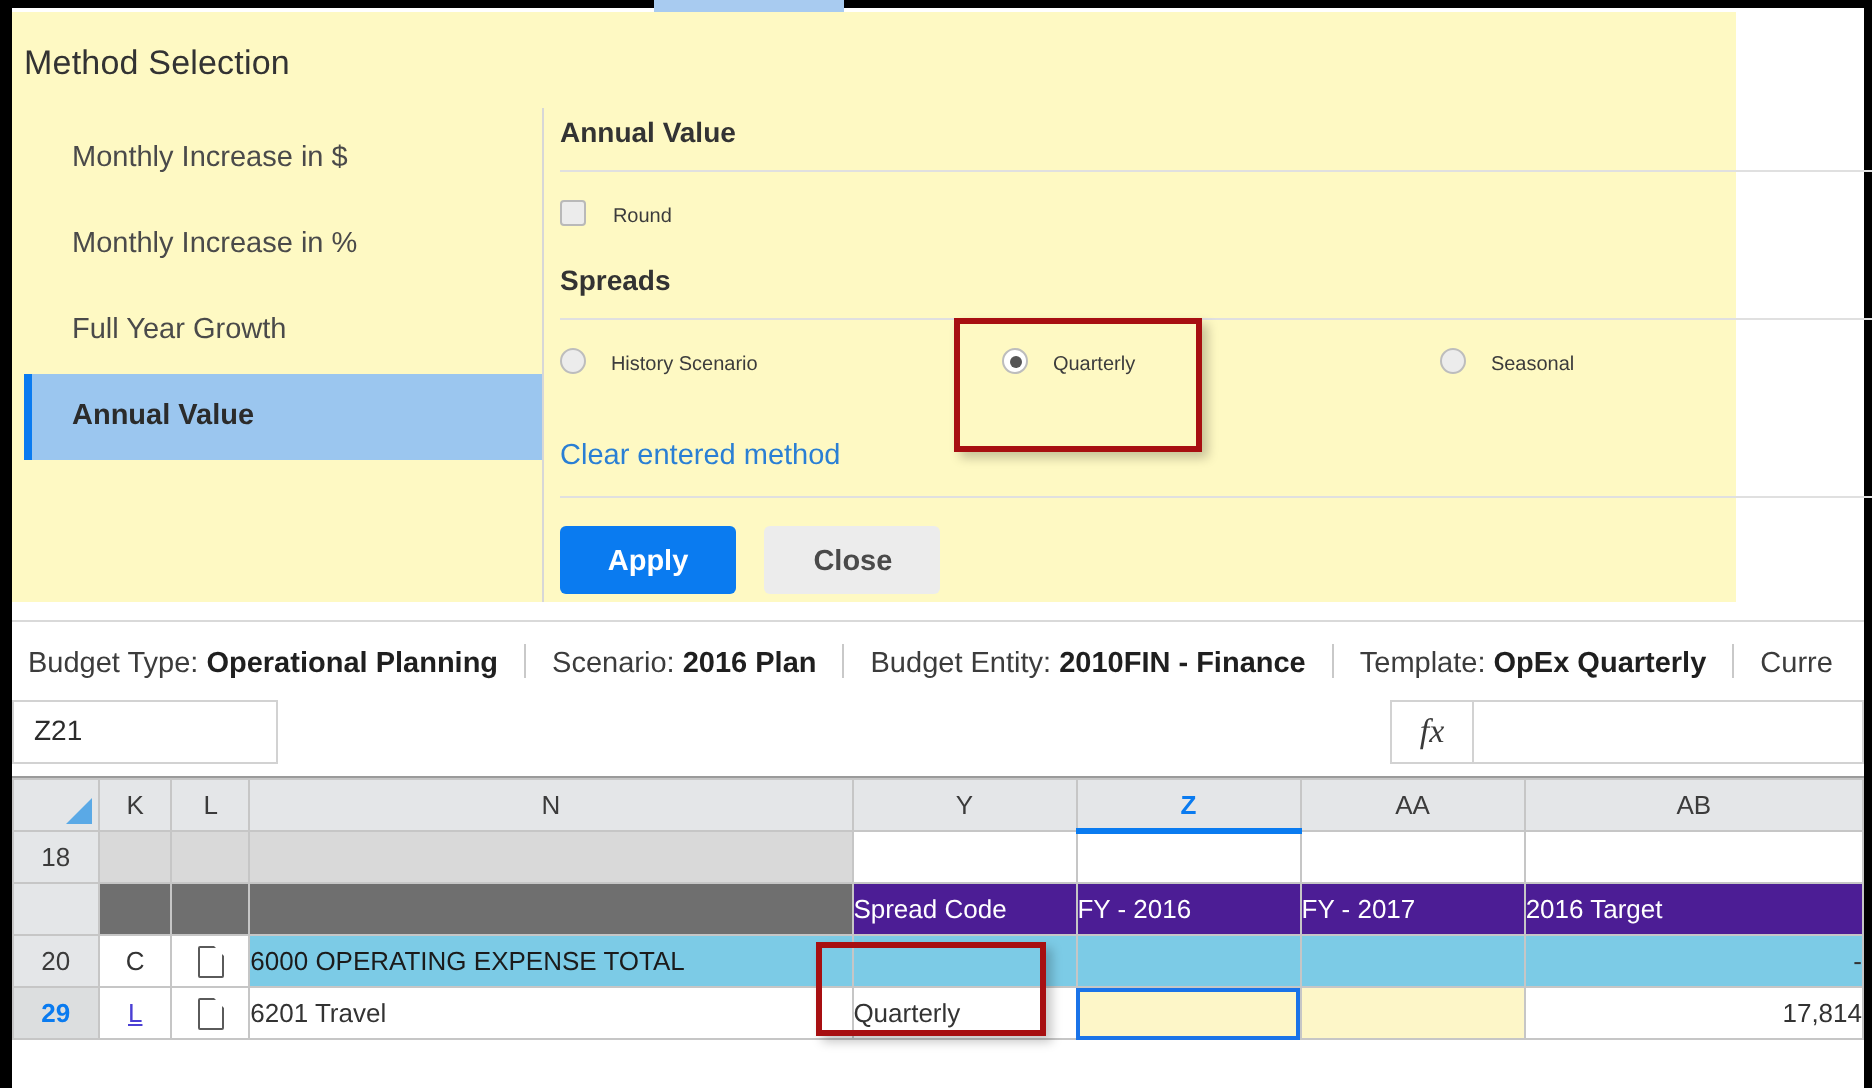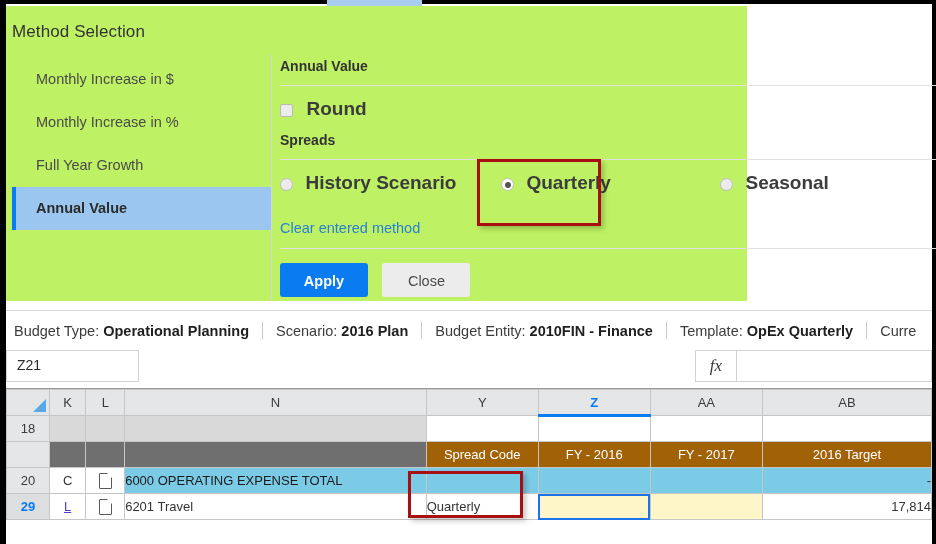--- a/index.html
+++ b/index.html
@@ -38,22 +38,22 @@
   }
   .tab-stub {
     position: absolute; left: 327px; top: 0px; width: 95px; height: 8px;
     background: #a8cbf0;
   }
 
   
   #dialog {
     position: absolute;
     left: 6px; top: 6px;
-    width: 741px; height: 295px;
-    background: #bef264;
+    width: 862px; height: 295px;
+    background: #fef9c3;
     box-sizing: border-box;
   }
   #dialog-title {
     position: absolute;
     left: 6px; top: 16px;
     font-size: 17px;
     color: #333333;
     letter-spacing: 0.1px;
   }
 
@@ -120,23 +120,22 @@
     display: inline-block;
     width: 13px; height: 13px;
     border: 1px solid #b9b9b9;
     background: #ececec;
     border-radius: 2px;
     vertical-align: -2px;
     margin-right: 9px;
     box-sizing: border-box;
   }
   .cb-label, .rb-label {
-    font-size: 19px;
+    font-size: 10px;
     color: #3c3c3c;
-    font-weight: bold;
   }
   .radio-dot {
     display: inline-block;
     width: 13px; height: 13px;
     border: 1px solid #bdbdbd;
     background: #ececec;
     border-radius: 50%;
     vertical-align: -2px;
     margin-right: 8px;
     box-sizing: border-box;
@@ -188,21 +187,21 @@
     color: #ffffff;
     width: 88px; height: 34px;
     line-height: 34px;
   }
   #btn-close {
     background: #ececec;
     color: #4a4a4a;
     width: 88px; height: 34px;
     line-height: 34px;
     margin-left: 10px;
-    font-weight: normal;
+    font-weight: bold;
   }
 
   
   .redbox {
     position: absolute;
     border: 3px solid #a70f11;
     box-sizing: border-box;
     box-shadow: 3px 3px 5px rgba(0,0,0,0.22);
     pointer-events: none;
     background: transparent;
@@ -367,21 +366,21 @@
     color: #3b3b3b;
     font-size: 13.5px;
     width: 42px;
   }
   .rowhdr.active {
     color: #0a7bf0;
     font-weight: bold;
     background: #dcdedf;
   }
   .fill-light { background: #d9d9d9; }
-  .fill-dark  { background: #a16207; color: #ffffff; font-weight: bold; text-align: center; }
+  .fill-dark  { background: #4c1d95; color: #ffffff; font-weight: bold; }
   .fill-dark2 { background: #6f6f6f; color: #ffffff; font-weight: bold; text-align: center; }
   .cyan { background: #7ccbe6; }
   .cyan-bold { background: #7ccbe6; font-weight: bold; color: #1b1b1b; padding-left: 6px; }
   .yellow { background: #fdf6c8; }
   .white { background: #ffffff; }
   .txt-l { padding-left: 6px; text-align: left; }
   .txt-r { padding-right: 6px; text-align: right; }
   .txt-c { text-align: center; }
   .link-l {
     text-align: center;

